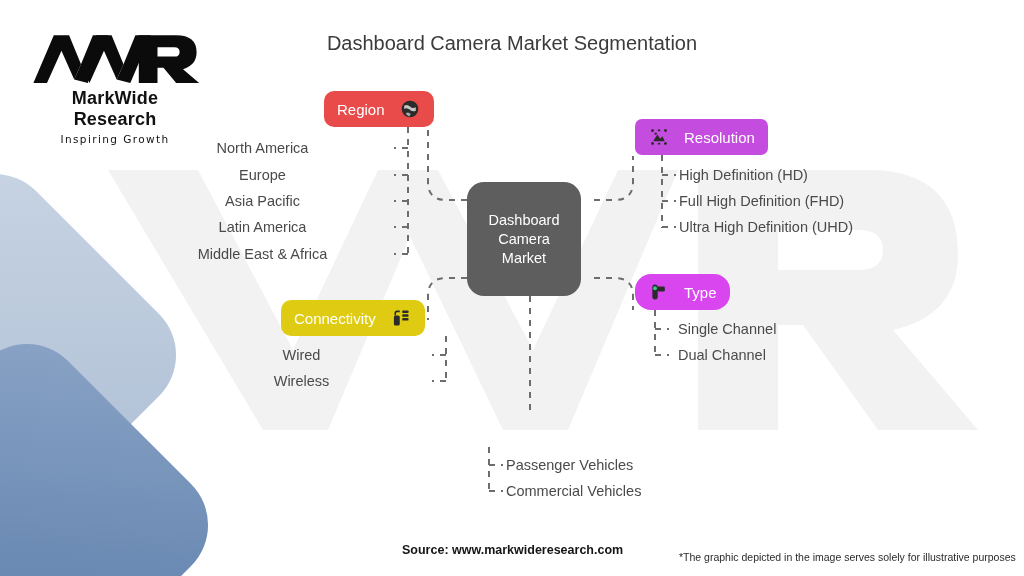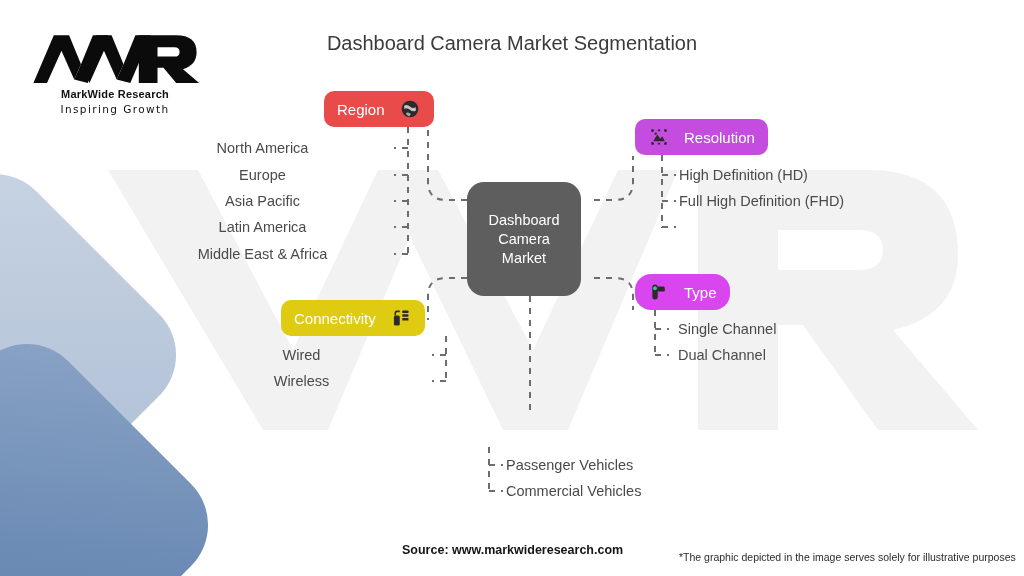--- a/index.html
+++ b/index.html
@@ -55,21 +55,21 @@
     position: absolute;
     left: 30px;
     top: 30px;
     width: 170px;
     z-index: 6;
   }
   .logo-mark { display: block; }
   .logo-name {
     font-family: "Liberation Sans", sans-serif;
     font-weight: bold;
-    font-size: 11px;
+    font-size: 18px;
     color: #111111;
     text-align: center;
     letter-spacing: .2px;
     margin-top: -2px;
   }
   .logo-tag {
     font-family: "DejaVu Sans", sans-serif;
     font-size: 10.5px;
     color: #111111;
     text-align: center;
@@ -277,21 +277,21 @@
         <path d="M7 17 Q10 15 13 18 L11 21 Q8 20 7 17 Z" fill="#e0e0e0" opacity=".7"></path>
       </svg>
     </span>
   </div>
   <div class="leaf right-align" style="left:140px; top:141px; width:245px;">North America</div>
   <div class="leaf right-align" style="left:140px; top:168px; width:245px;">Europe</div>
   <div class="leaf right-align" style="left:140px; top:194px; width:245px;">Asia Pacific</div>
   <div class="leaf right-align" style="left:140px; top:220px; width:245px;">Latin America</div>
   <div class="leaf right-align" style="left:140px; top:247px; width:245px;">Middle East &amp; Africa</div>
 
-  <div class="pill" id="pill-resolution" style="background:#c44de0;">
+  <div class="pill" id="pill-resolution" style="background:#c44de0;border-radius:7px;">
     <span class="pill-icon">
       <svg viewBox="0 0 24 24" width="20" height="20">
         <g fill="#2b2b2b">
           <rect x="3" y="3" width="3" height="2"></rect>
             <rect x="10.5" y="3" width="3" height="2"></rect>
             <rect x="18" y="3" width="3" height="2"></rect>
           <rect x="3" y="19" width="3" height="2"></rect>
             <rect x="10.5" y="19" width="3" height="2"></rect>
             <rect x="18" y="19" width="3" height="2"></rect>
           <rect x="3" y="3" width="2" height="3"></rect>
@@ -300,20 +300,21 @@
             <rect x="19" y="18" width="2" height="3"></rect>
           <path d="M5 17 L10 9 L13.5 14 L16 11 L19 17 Z"></path>
           <circle cx="8" cy="8" r="1.4"></circle>
         </g>
       </svg>
     </span>
     <span class="pill-label">Resolution</span>
   </div>
   <div class="leaf" style="left:679px; top:168px;">High Definition (HD)</div>
   <div class="leaf" style="left:679px; top:194px;">Full High Definition (FHD)</div>
+  <div class="leaf" style="left:679px; top:220px;">Ultra High Definition (UHD)</div>
 
   <div class="pill" id="pill-type" style="background:#d946ef;border-radius:16px;">
     <span class="pill-icon">
       <svg viewBox="0 0 24 24" width="20" height="20">
         <g fill="#2b2b2b">
           <rect x="4" y="3" width="6.5" height="18" rx="3.2"></rect>
           <circle cx="7.2" cy="7.5" r="2.3" fill="#34cc7f"></circle>
           <rect x="10" y="5.5" width="9" height="6" rx="1.6"></rect>
         </g>
       </svg>

